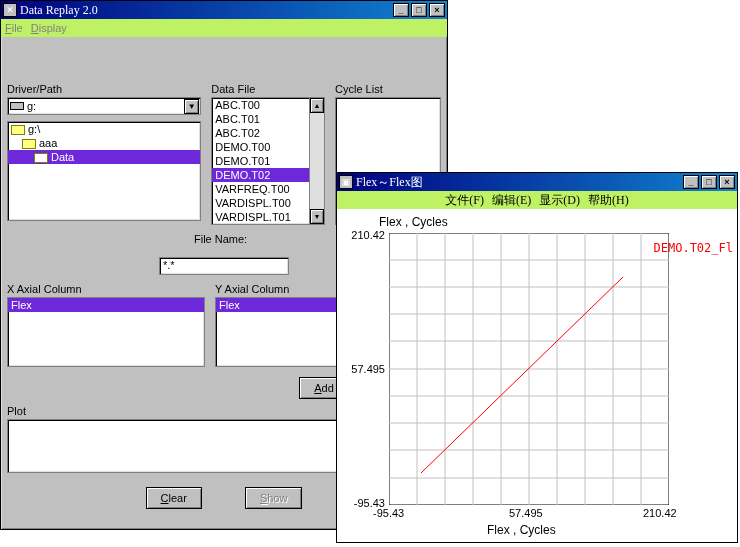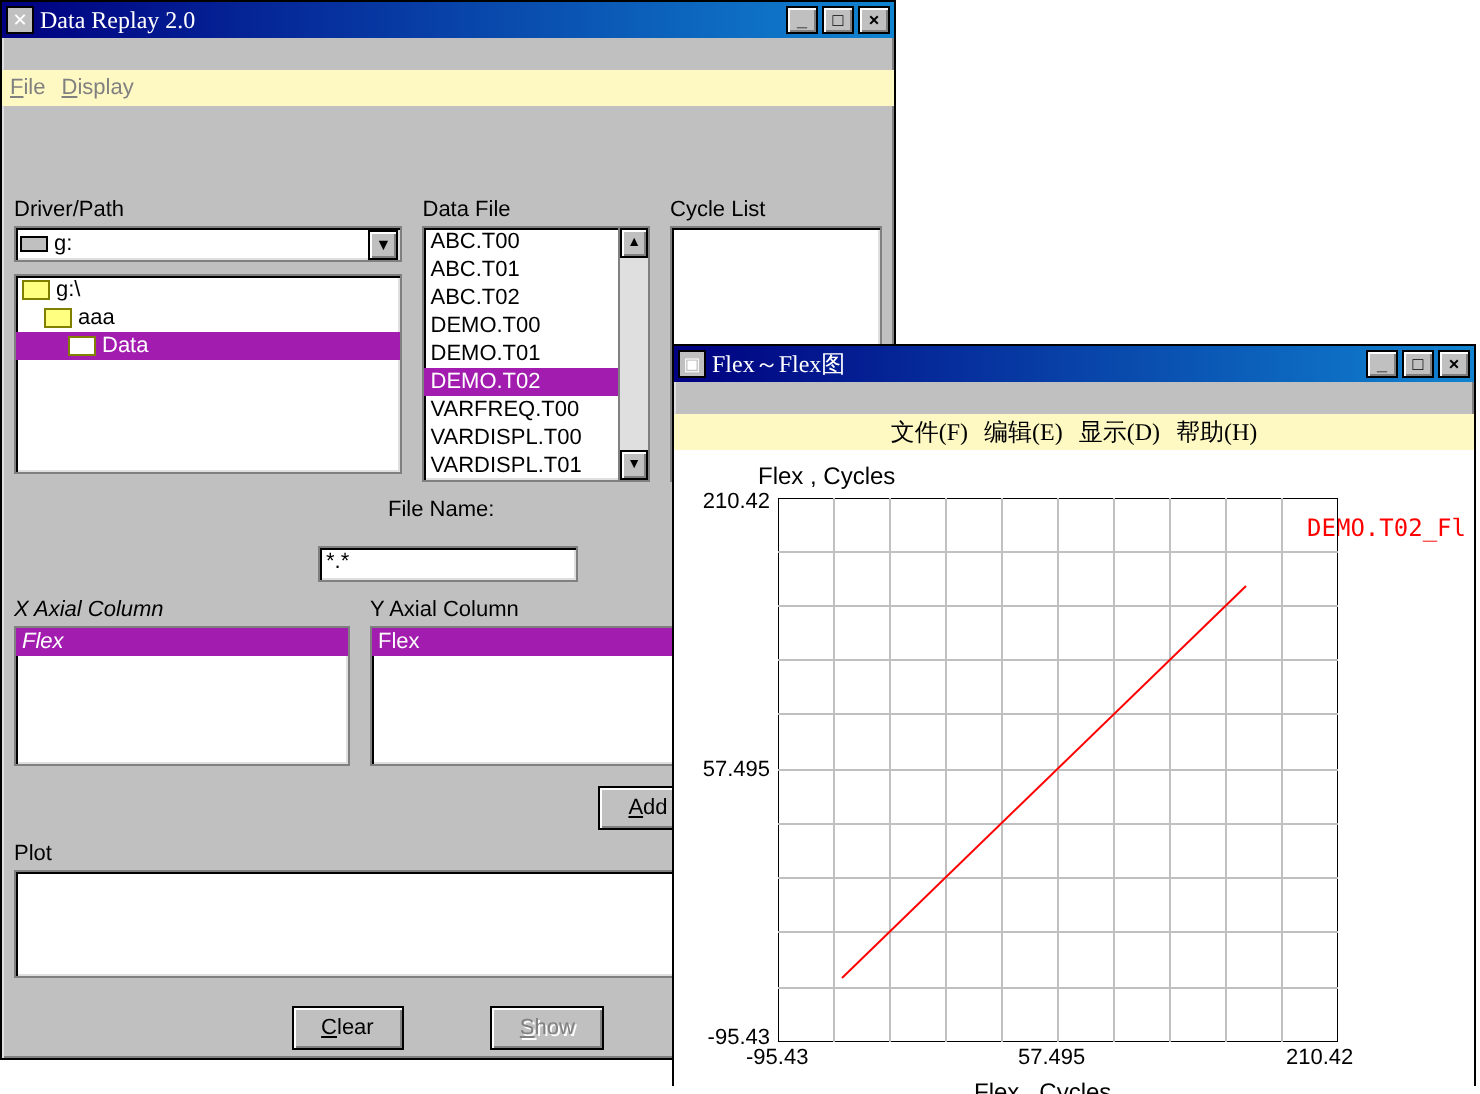--- a/index.html
+++ b/index.html
@@ -51,29 +51,28 @@
   display: flex;
   align-items: center;
   justify-content: center;
   color: #000;
   font-family: Arial;
   font-size: 9px;
   font-weight: bold;
   cursor: pointer;
 }
 .menubar {
-  background: #fef9c3;
+  background: #bef264;
   height: 18px;
   display: flex;
   align-items: center;
   padding: 0 4px;
   gap: 8px;
   color: #808080;
   font-size: 11px;
-  margin-top: 16px;
 }
 .menubar.dark { color: #000; font-family: "SimSun", serif; font-size: 12px; justify-content: center; }
 .menubar .mi { cursor: pointer; }
 .menubar .mi u { text-decoration: underline; }
 .client {
   padding: 6px;
   margin-top: 40px;
 }
 .label { color: #000; margin-bottom: 2px; }
 .dropdown {
@@ -106,21 +105,21 @@
   box-shadow: inset 1px 1px 0 #000, inset -1px -1px 0 #dfdfdf;
   overflow: hidden;
   font-size: 11px;
 }
 .listbox .item {
   padding: 1px 3px;
   white-space: nowrap;
   cursor: pointer;
 }
 .listbox .item.sel {
-  background: #a21caf;
+  background: #6d28d9;
   color: #fff;
 }
 .folder-icon {
   display: inline-block;
   width: 14px;
   height: 10px;
   background: #ffff80;
   border: 1px solid #808000;
   margin-right: 3px;
   vertical-align: middle;
@@ -243,21 +242,21 @@
     </div>
 
     <div style="height:8px;"></div>
     <div class="row" style="align-items:center;flex-direction:column;">
       <span class="label" style="width:60px;">File Name:</span>
       <div class="textinput" style="width:130px;"><span>*.*</span></div>
     </div>
 
     <div style="height:8px;"></div>
     <div class="row">
-      <div class="col" style="width:168px;font-style:italic;">
+      <div class="col" style="width:198px;">
         <div class="label">X Axial Column</div>
         <div class="listbox" style="height:70px;">
           <div class="item sel">Flex</div>
         </div>
       </div>
       <div class="col" style="width:218px;">
         <div class="label">Y Axial Column</div>
         <div class="listbox" style="height:70px;">
           <div class="item sel">Flex</div>
         </div>

